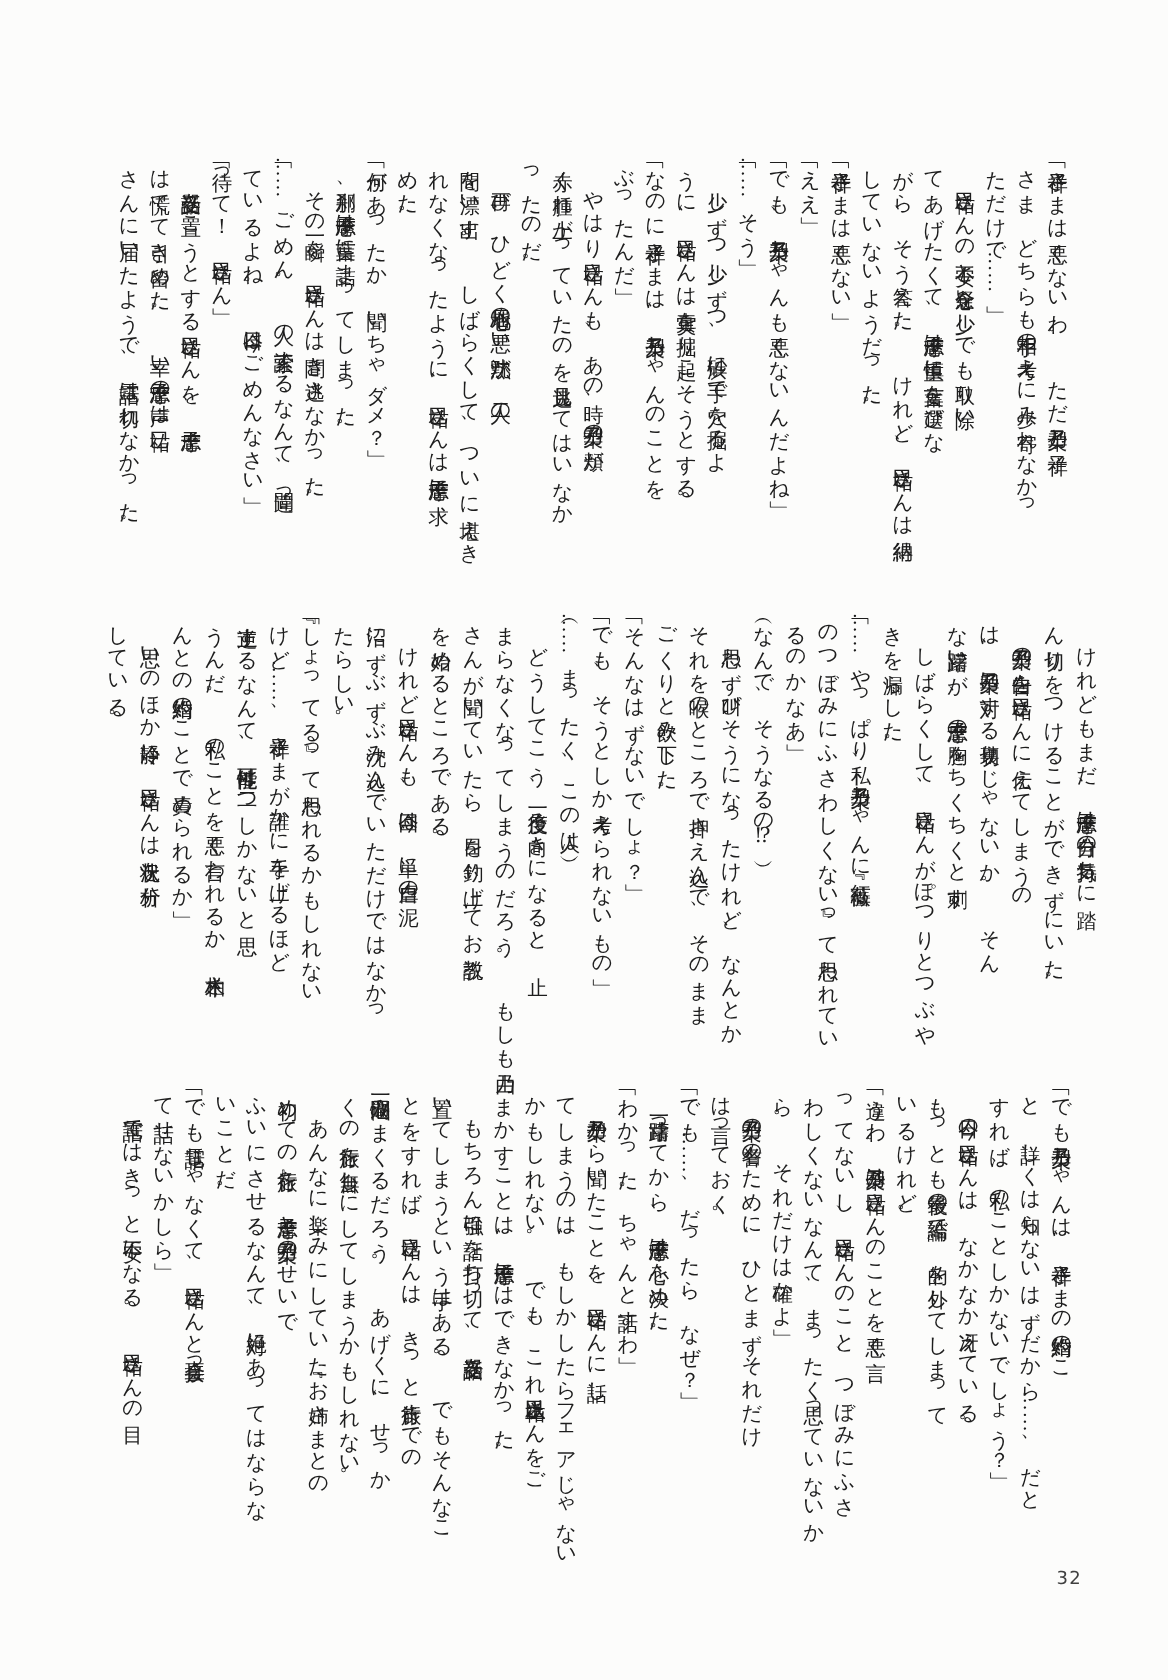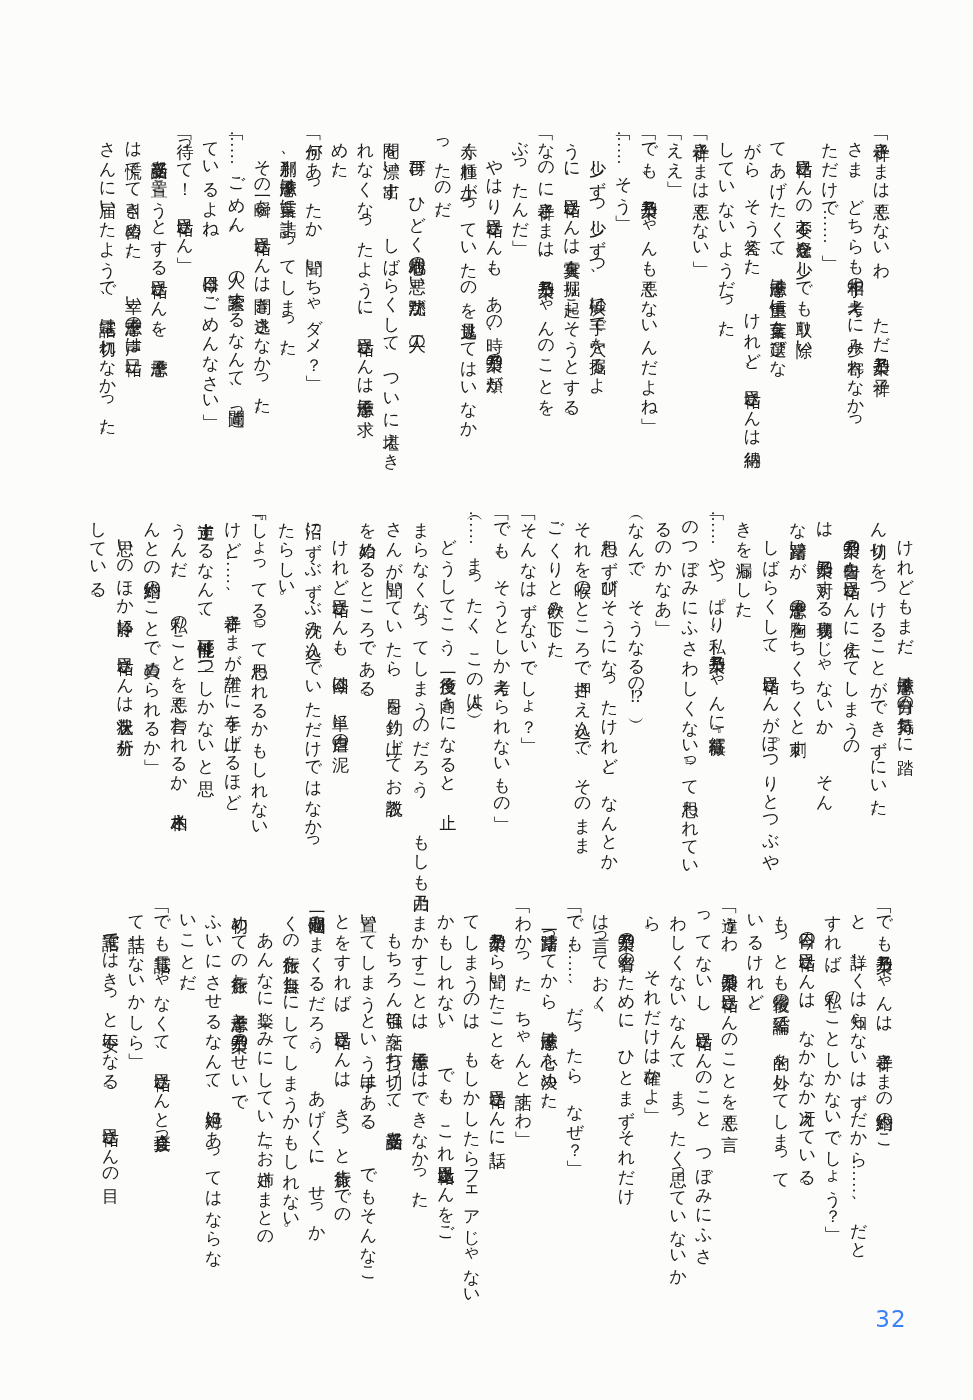--- a/index.html
+++ b/index.html
@@ -50,23 +50,23 @@
     right: 76px;
     line-height: 25.8px;
   }
   .page-number {
     position: absolute;
     left: 869px;
     top: 1306px;
     width: 44px;
     text-align: center;
     font-family: "DejaVu Sans", "Liberation Sans", sans-serif;
-    font-size: 23px;
+    font-size: 15px;
     letter-spacing: 1px;
-    color: #3b82f6;
+    color: #404040;
   }
 </style>
 </head>
 <body style="background: rgb(252, 252, 251);">
 
 <div class="page">
   <section class="band" id="band-top" style="color: rgb(29, 29, 29);">
       <p class="col">「祥子さまは悪くないわ。　ただ乃梨子と祥子</p>
       <p class="col">さま、どちらも相手の考えに歩み寄れなかっ</p>
       <p class="col">ただけで……」</p>

